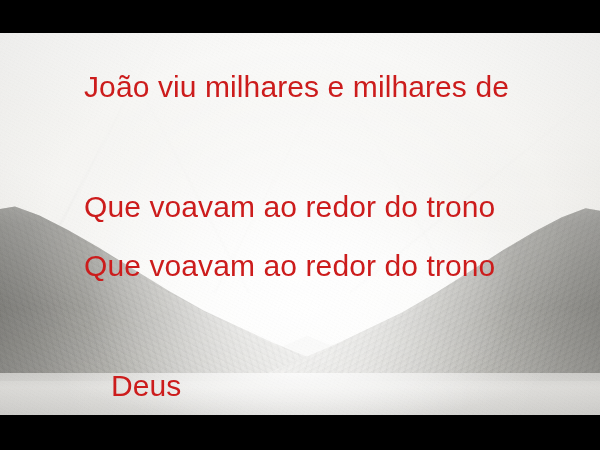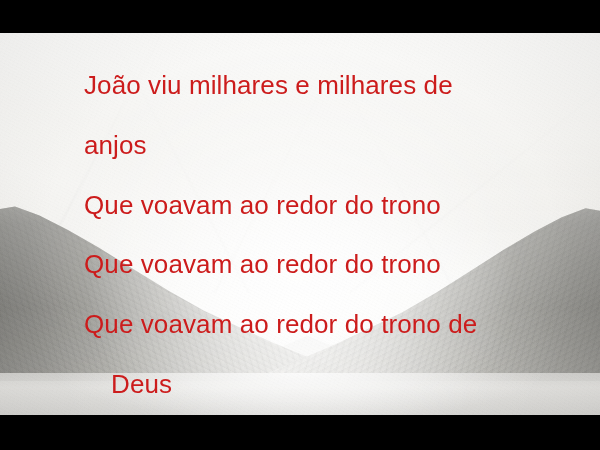--- a/index.html
+++ b/index.html
@@ -184,21 +184,21 @@
     left: 0; top: 0;
     width: 600px; height: 382px;
     z-index: 30;
     pointer-events: none;
   }
   .lyric-line {
     position: absolute;
     left: 84px;
     color: #cc1c1c;
     font-family: "Liberation Sans", sans-serif;
-    font-size: 26px;
+    font-size: 30px;
     font-weight: 400;
     line-height: 1;
     white-space: nowrap;
     letter-spacing: 0.1px;
   }
   .lyric-line.l0 { top: 39px; }
   .lyric-line.l1 { top: 99px; }
   .lyric-line.l2 { top: 159px; }
   .lyric-line.l3 { top: 218px; }
   .lyric-line.l4 { top: 278px; }
@@ -228,24 +228,22 @@
 
     <div id="lake"></div>
     <div id="lake-sheen"></div>
 
     <div id="photo-haze"></div>
     <div id="photo-vignette"></div>
     <div id="paper-grain"></div>
 
     <div id="lyrics-layer">
       <div class="lyric-line l0">João viu milhares e milhares de</div>
-      <div class="lyric-line l1">anjos</div>
       <div class="lyric-line l2">Que voavam ao redor do trono</div>
       <div class="lyric-line l3">Que voavam ao redor do trono</div>
-      <div class="lyric-line l4">Que voavam ao redor do trono de</div>
       <div class="lyric-line l5">Deus</div>
     </div>
 
   </div>
 
   <div class="letterbox letterbox-bottom"></div>
 
 </div>
 
 </body></html>

